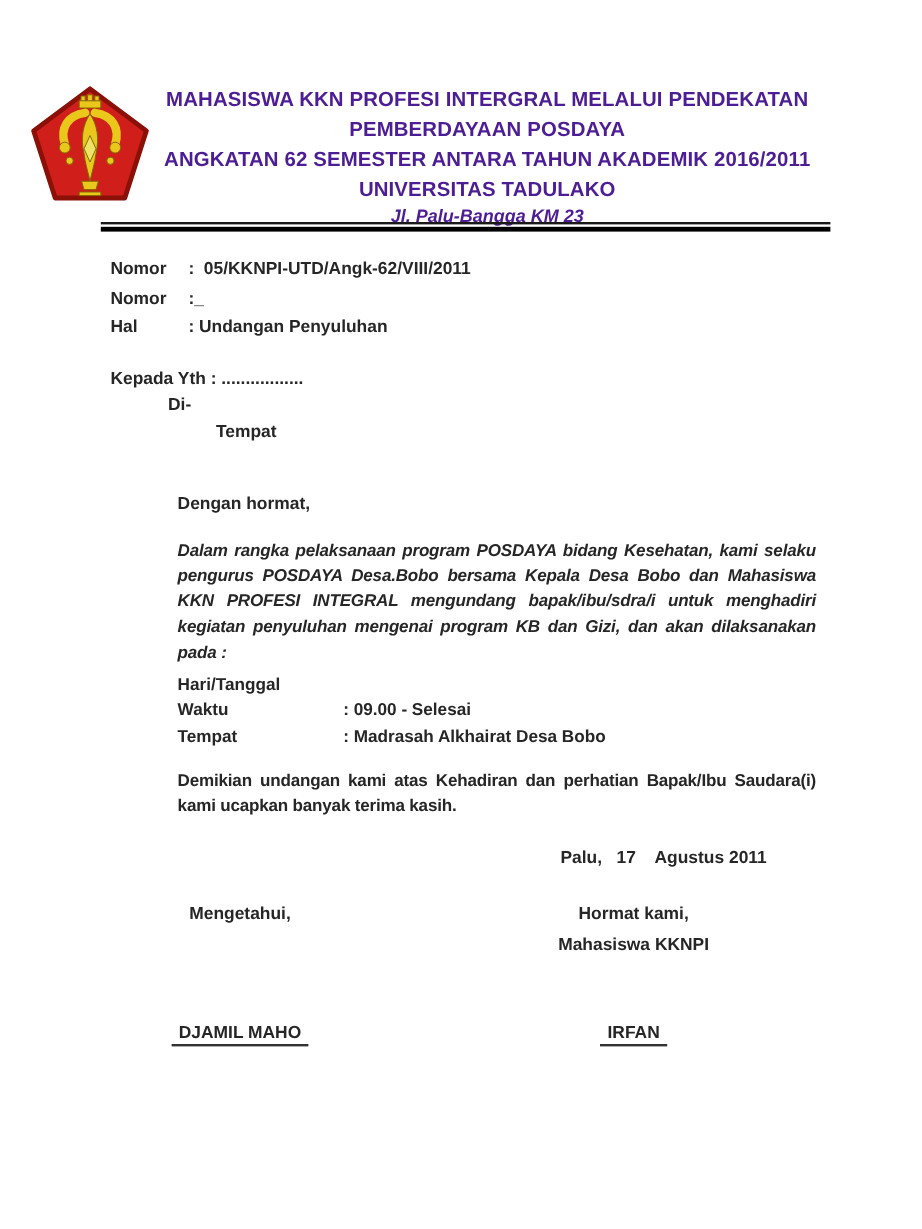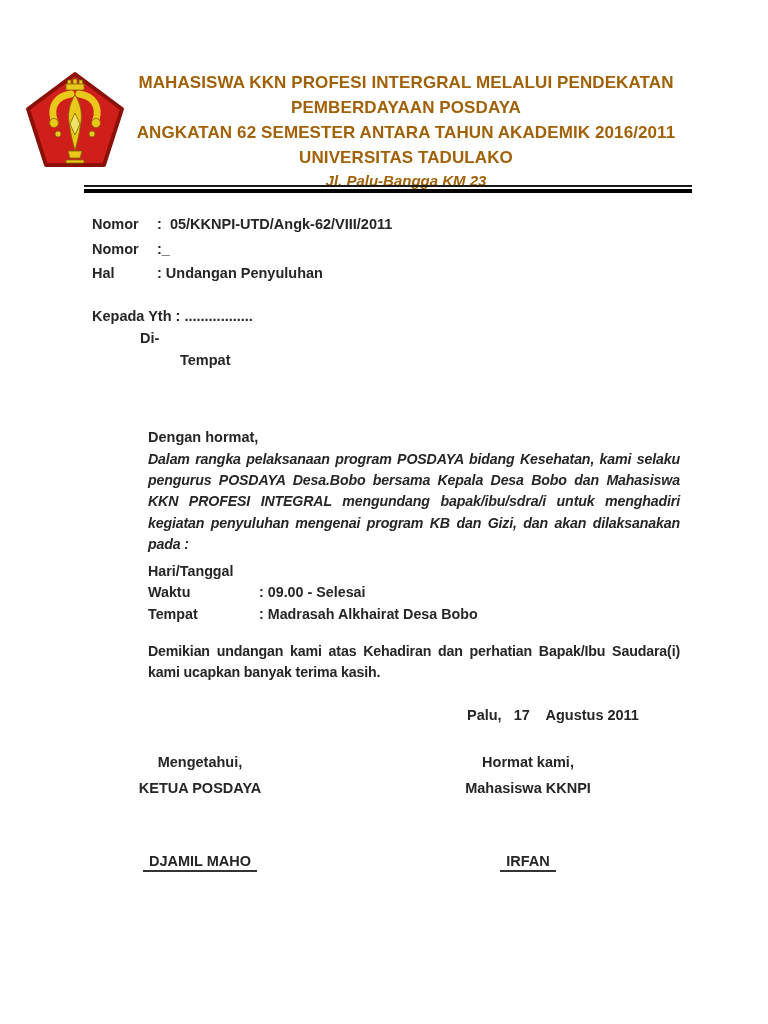--- a/index.html
+++ b/index.html
@@ -13,21 +13,21 @@
     font-weight: bold;
     color: #262626;
     overflow: hidden;
   }
 
   
   .letterhead-text {
     position: absolute;
     top: 70px; left: 0; right: 0;
     text-align: center;
-    color: #a16207;
+    color: #4c1d95;
     padding-left: 44px;
   }
   .lh-line { font-size: 17px; line-height: 25px; letter-spacing: 0.1px; }
   .lh-address { font-size: 15px; line-height: 21px; font-style: italic; }
   .logo {
     position: absolute;
     top: 71px; left: 25px;
     width: 100px; height: 113px;
   }
   .divider {
@@ -44,34 +44,34 @@
   .meta-label { width: 50px; }
   .meta-value { white-space: pre; }
 
   
   .recipient { position: absolute; top: 305px; left: 92px; font-size: 14.5px; }
   .recipient-row { line-height: 22px; white-space: pre; }
   .recipient-di { margin-left: 48px; }
   .recipient-tempat { margin-left: 88px; }
 
   
-  .salutation { position: absolute; top: 412px; left: 148px; font-size: 14.5px; margin-top: 17px; }
+  .salutation { position: absolute; top: 412px; left: 148px; font-size: 14.5px; }
   .para {
     position: absolute;
     left: 148px; width: 532px;
     font-size: 14.2px;
     line-height: 21.2px;
     letter-spacing: -0.15px;
     text-align: justify;
   }
   .para-1 { top: 449px; font-style: italic; }
   .para-2 { top: 641px; }
 
   .details { position: absolute; top: 561px; left: 148px; font-size: 14.3px; }
-  .detail-row { display: flex; line-height: 21.3px; }
+  .detail-row { display: flex; line-height: 21.3px; gap: 27px; }
   .detail-label { width: 111px; }
   .detail-value { white-space: pre; }
 
   
   .date-line { position: absolute; top: 707px; left: 467px; font-size: 14.5px; white-space: pre; }
   .sig-col { position: absolute; top: 749px; width: 200px; text-align: center; font-size: 14.5px; line-height: 26px; }
   .sig-left { left: 100px; }
   .sig-right { left: 428px; }
   .sig-name-wrap { position: absolute; top: 853px; width: 200px; text-align: center; font-size: 14.5px; }
   .sig-name-left { left: 100px; }
@@ -153,21 +153,20 @@
       <span class="detail-value">: Madrasah Alkhairat Desa Bobo</span>
     </div>
   </div>
 
   <div class="para para-2">Demikian undangan kami atas Kehadiran dan perhatian Bapak/Ibu Saudara(i) kami ucapkan banyak  terima kasih.</div>
 
   <div class="date-line">Palu,   17    Agustus 2011</div>
 
   <div class="sig-col sig-left">
     <div>Mengetahui,</div>
-    <div>KETUA POSDAYA</div>
   </div>
 
   <div class="sig-col sig-right">
     <div>Hormat kami,</div>
     <div>Mahasiswa KKNPI</div>
   </div>
 
   <div class="sig-name-wrap sig-name-left">
     <span class="sig-name">DJAMIL MAHO</span>
   </div>

